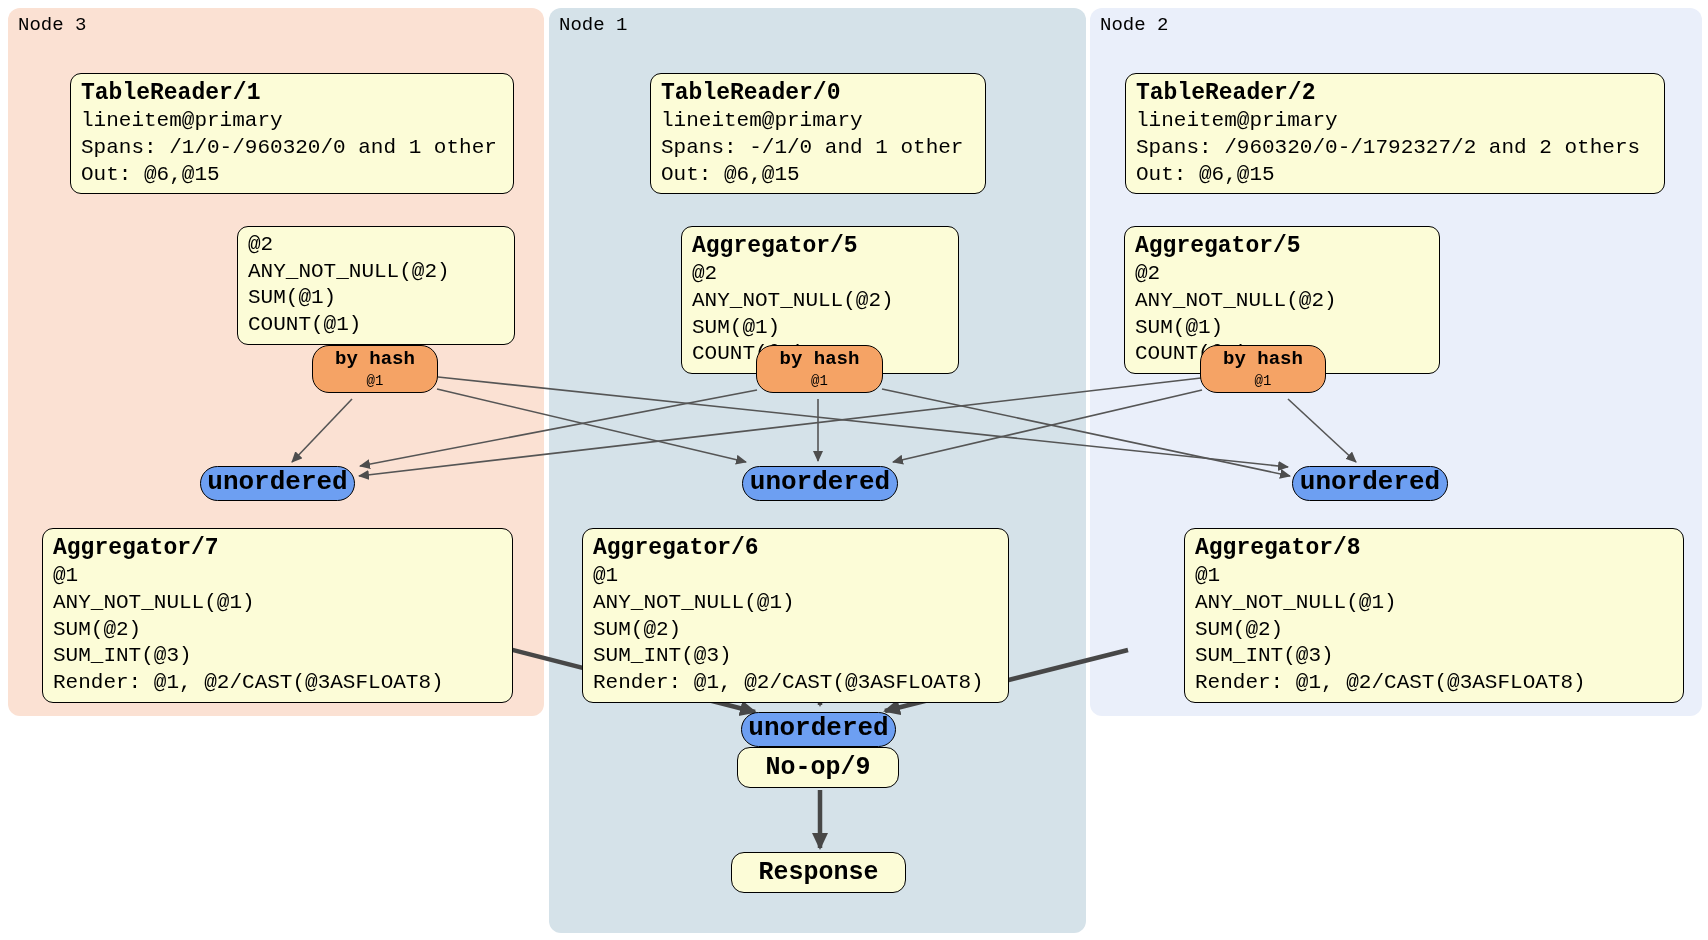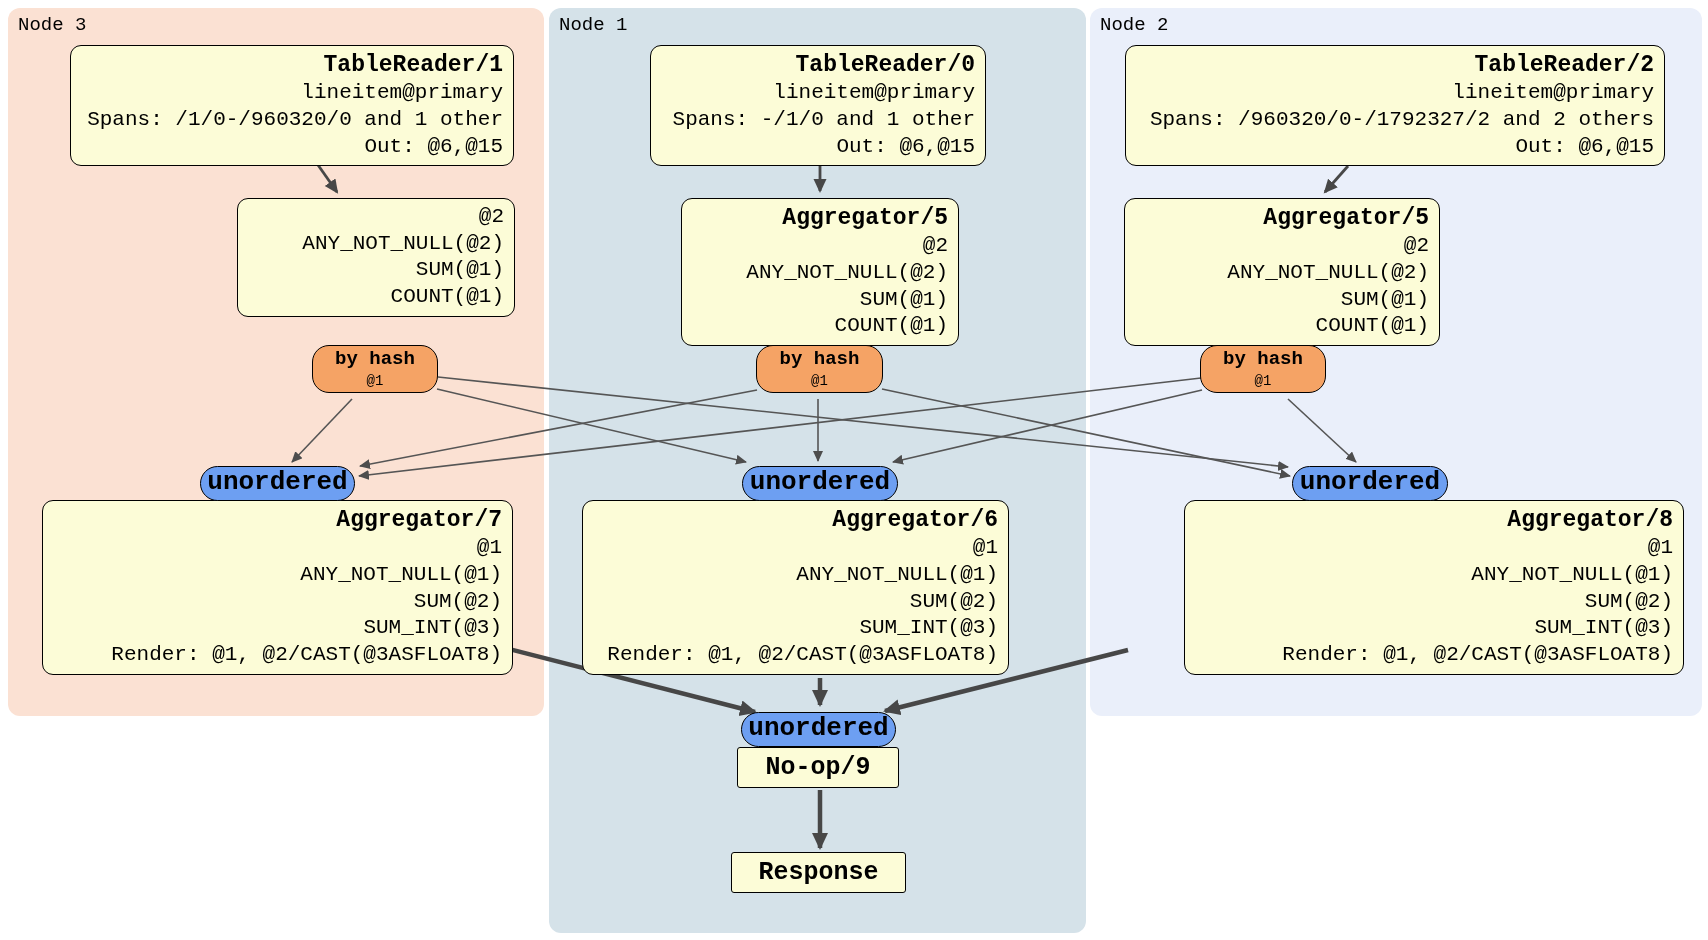--- a/index.html
+++ b/index.html
@@ -6,39 +6,39 @@
   #canvas{
     position:relative;width:1708px;height:940px;overflow:hidden;
     font-family:Liberation Mono, monospace;color:#000;
   }
   .region{position:absolute;border-radius:12px;z-index:0;}
   .region-label{position:absolute;top:6px;left:10px;font-size:19px;color:#000;}
   #edges{position:absolute;left:0;top:0;z-index:1;}
   .proc{
     position:absolute;z-index:2;box-sizing:border-box;
     background:#fcfcd7;border:1.5px solid #000;border-radius:11px;
-    text-align:right;padding:5px 10px;
+    text-align:left;padding:5px 10px;margin-top:28px;
   }
   .ptitle{font-size:23px;font-weight:bold;line-height:1.28;white-space:nowrap;}
   .pline{font-size:21px;line-height:1.27;white-space:nowrap;}
   .router{
     position:absolute;z-index:3;box-sizing:border-box;
     background:#f5a365;border:1.5px solid #000;border-radius:17px;
     text-align:center;padding:2px 4px;
   }
   .router-label{font-size:19px;font-weight:bold;line-height:1.25;}
   .router-sub{font-size:14px;line-height:1.3;}
   .pill{
     position:absolute;z-index:3;box-sizing:border-box;height:35px;
     background:#6d9ff2;border:1.5px solid #000;border-radius:18px;
     text-align:center;font-size:26px;font-weight:bold;line-height:31px;
   }
   .final{
     position:absolute;z-index:2;box-sizing:border-box;
-    background:#fcfcd7;border:1.5px solid #000;border-radius:3px;
+    background:#fcfcd7;border:1.5px solid #000;border-radius:13px;
     text-align:center;font-size:25px;font-weight:bold;padding:5px 20px;white-space:nowrap;
   }
 </style>
 </head>
 <body>
 
 <div id="canvas">
 
   <div class="region" style="left:8px;top:8px;width:536px;height:708px;background:#fbe1d3;">
     <div class="region-label">Node 3</div>

